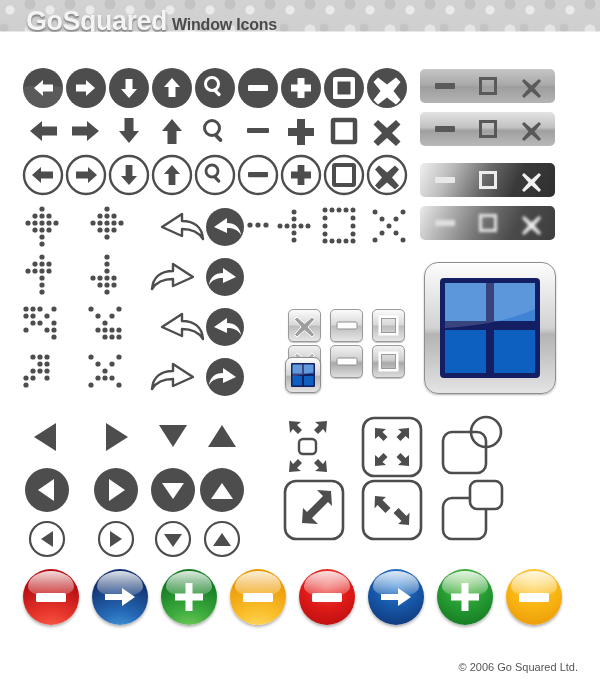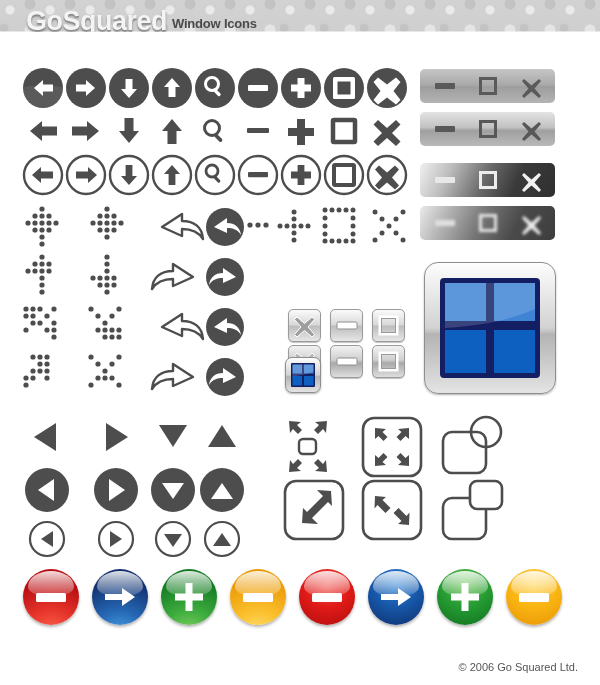--- a/index.html
+++ b/index.html
@@ -24,21 +24,21 @@
     overflow:hidden;
   }
   .logo{
     position:absolute;left:26px;top:6px;
     font-size:27px;font-weight:bold;letter-spacing:-.5px;
     color:#f4f4f4;
     text-shadow:0 1px 0 #8e8e8e,0 2px 2px rgba(90,90,90,.7);
   }
   .hdr-title{
     position:absolute;left:172px;top:16px;
-    font-size:13px;font-weight:bold;color:#4a4a4a;
+    font-size:16px;font-weight:bold;color:#4a4a4a;
     letter-spacing:-.2px;
   }
 
   
   .ic{position:absolute;}
   .dk{fill:#4d4d4d;}
   .lt{fill:#ffffff;}
   svg{display:block;overflow:visible;}
 
   

